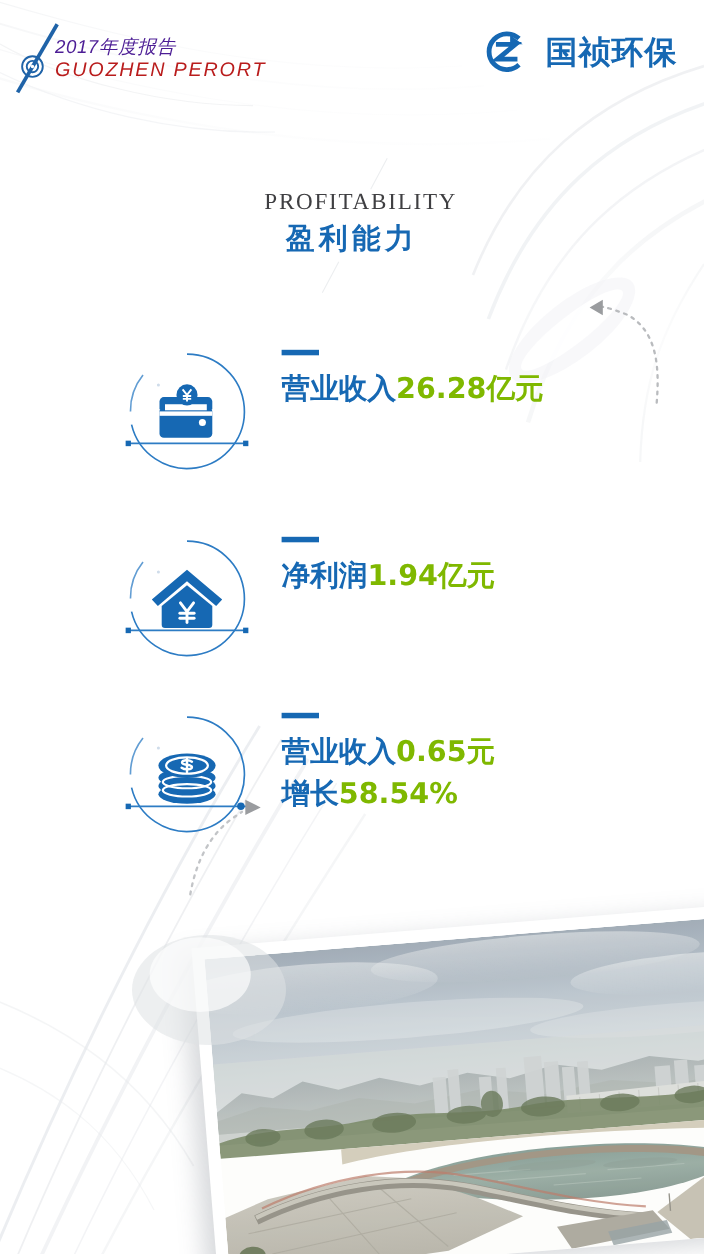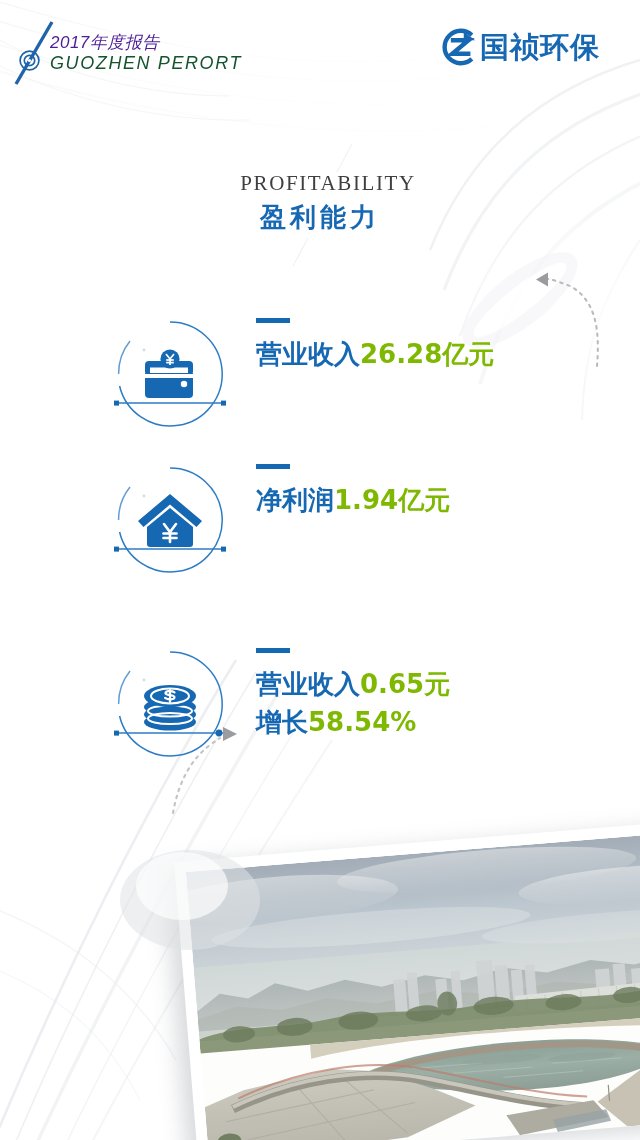--- a/index.html
+++ b/index.html
@@ -19,24 +19,24 @@
   .header{position:absolute;left:0;top:0;width:640px;height:100px;}
   .hdr-mark{position:absolute;left:8px;top:18px;width:56px;height:70px;}
   .hdr-title{position:absolute;left:50px;top:33px;}
   .hdr-line1{
     font-family:"Liberation Sans","DejaVu Sans",sans-serif;
     font-size:17px;font-style:italic;color:#4c1d95;letter-spacing:.5px;
     line-height:20px;white-space:nowrap;font-weight:400;
   }
   .hdr-line2{
     font-family:"Liberation Sans","DejaVu Sans",sans-serif;
-    font-size:18px;font-style:italic;color:#14532d;letter-spacing:1.6px;
+    font-size:18px;font-style:italic;color:#b91c1c;letter-spacing:1.6px;
     line-height:21px;white-space:nowrap;font-weight:400;
   }
-  .logo{position:absolute;left:437px;top:26px;display:flex;align-items:center;gap:1px;}
+  .logo{position:absolute;left:437px;top:26px;display:flex;align-items:center;gap:17px;}
   .logo-text{
     font-size:29px;font-weight:bold;color:#1668b3;letter-spacing:1px;
     line-height:30px;white-space:nowrap;
     font-family:"DejaVu Sans","Liberation Sans",sans-serif;
   }
 
   
   .sec-title{position:absolute;left:0;top:170px;width:640px;text-align:center;}
   .sec-en{
     font-family:"Liberation Serif","DejaVu Serif",serif;
@@ -190,21 +190,21 @@
       <rect x="107" y="82.6" width="5" height="5" fill="#1668b3"></rect>
     </svg>
     <div class="row-text">
       <div class="row-dash"></div>
       <div class="metric">
         <span class="c-blue">营业收入</span><span class="c-green">26.28亿元</span>
       </div>
     </div>
   </div>
 
-  <div class="row" style="top:464px;">
+  <div class="row" style="top:488px;">
     <svg class="row-icon" viewBox="0 0 112 112" width="112" height="112">
       <path d="M56 4 A52 52 0 1 1 5.6 68" fill="none" stroke="#2d7cc4" stroke-width="1.5"></path>
       <path d="M4.6 56 A52 52 0 0 1 16 23" fill="none" stroke="#2d7cc4" stroke-width="1.5" opacity=".75"></path>
       <circle cx="30" cy="32" r="1.4" fill="#cfdcea"></circle>
 
       <path d="M56 30 L88 57 L82.5 63 L56 40.5 L29.5 63 L24 57 Z" fill="#1668b3"></path>
 
       <path d="M56 44 L79 63 v17 a3 3 0 0 1 -3 3 H36 a3 3 0 0 1 -3 -3 V63 Z" fill="#1668b3"></path>
       <g stroke="#ffffff" stroke-width="2.6" fill="none" stroke-linecap="round">
         <path d="M50 60 L56 68 L62 60"></path>

